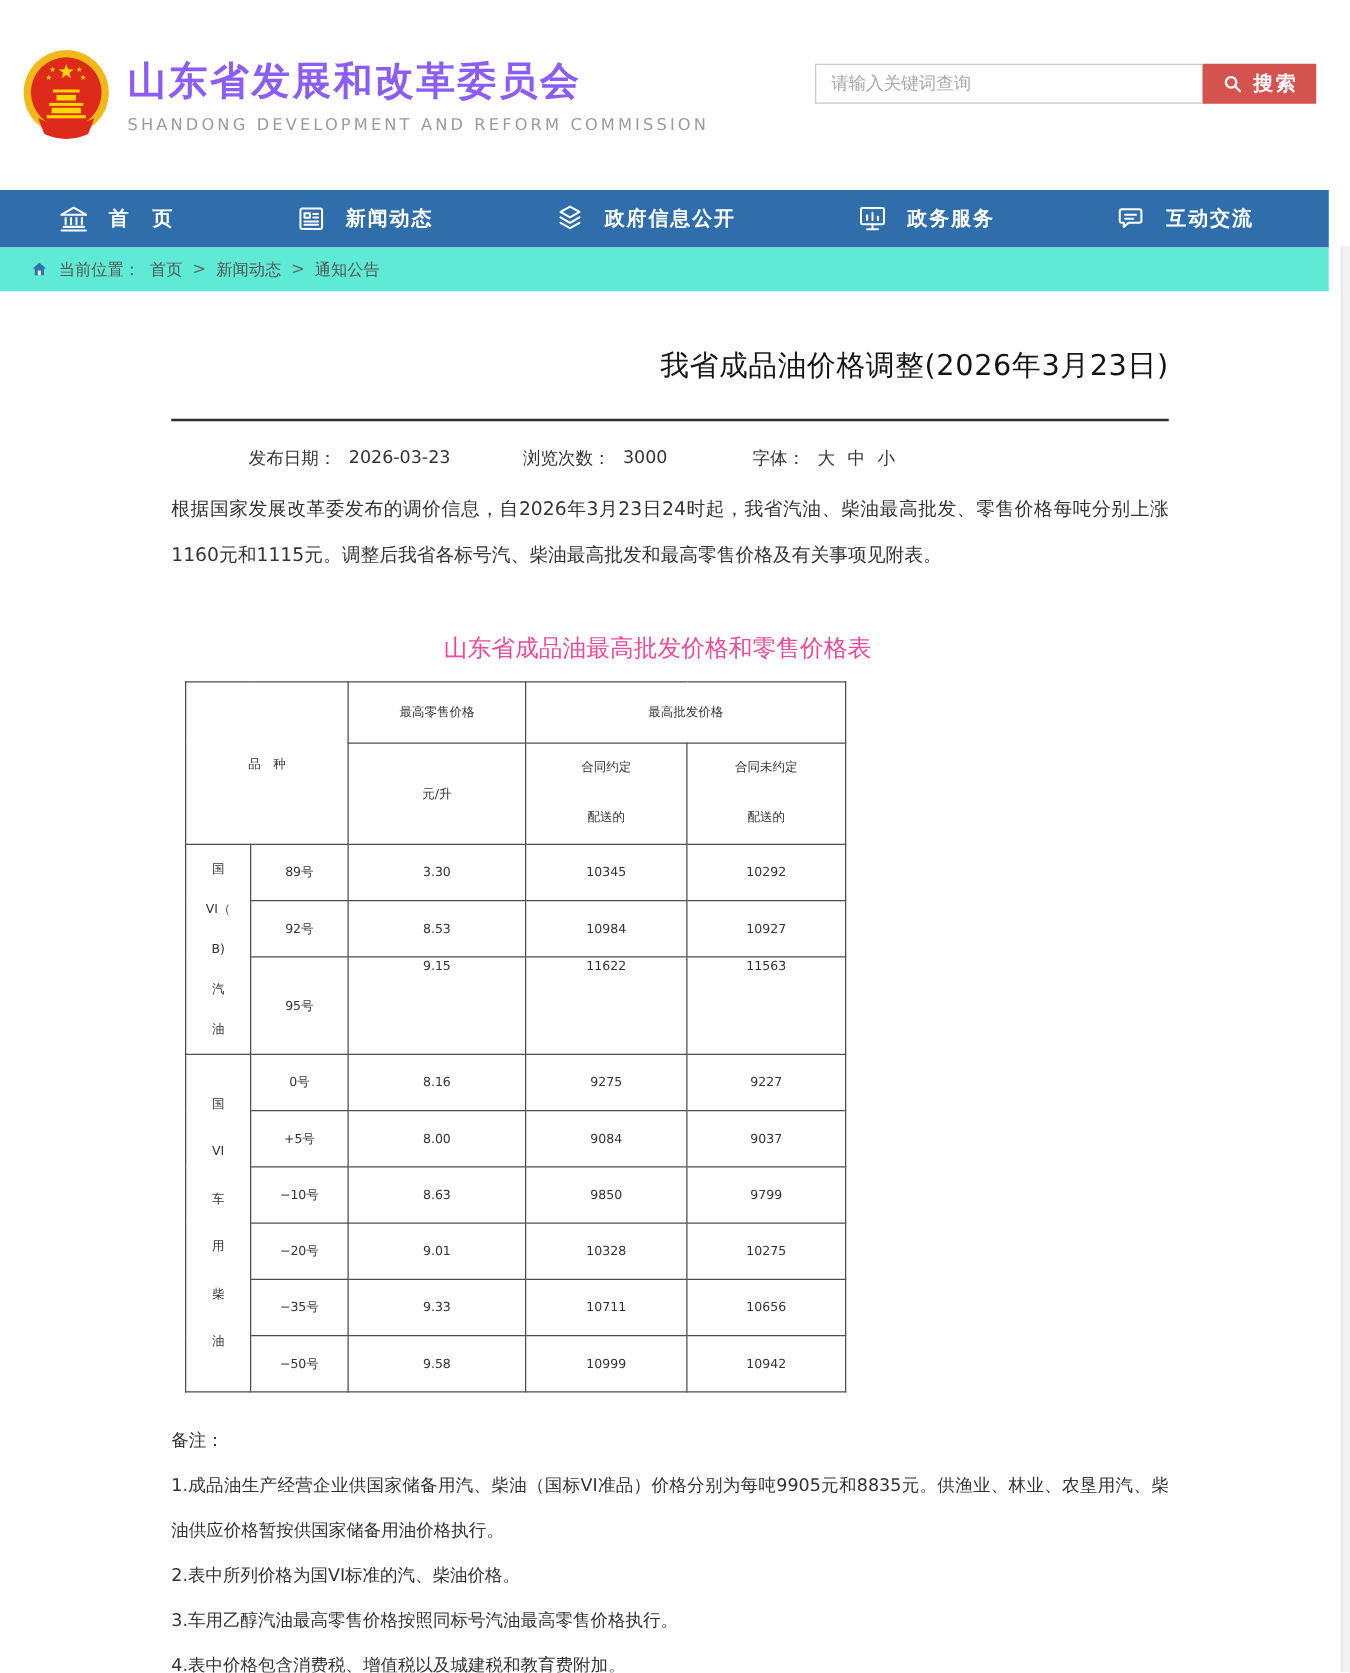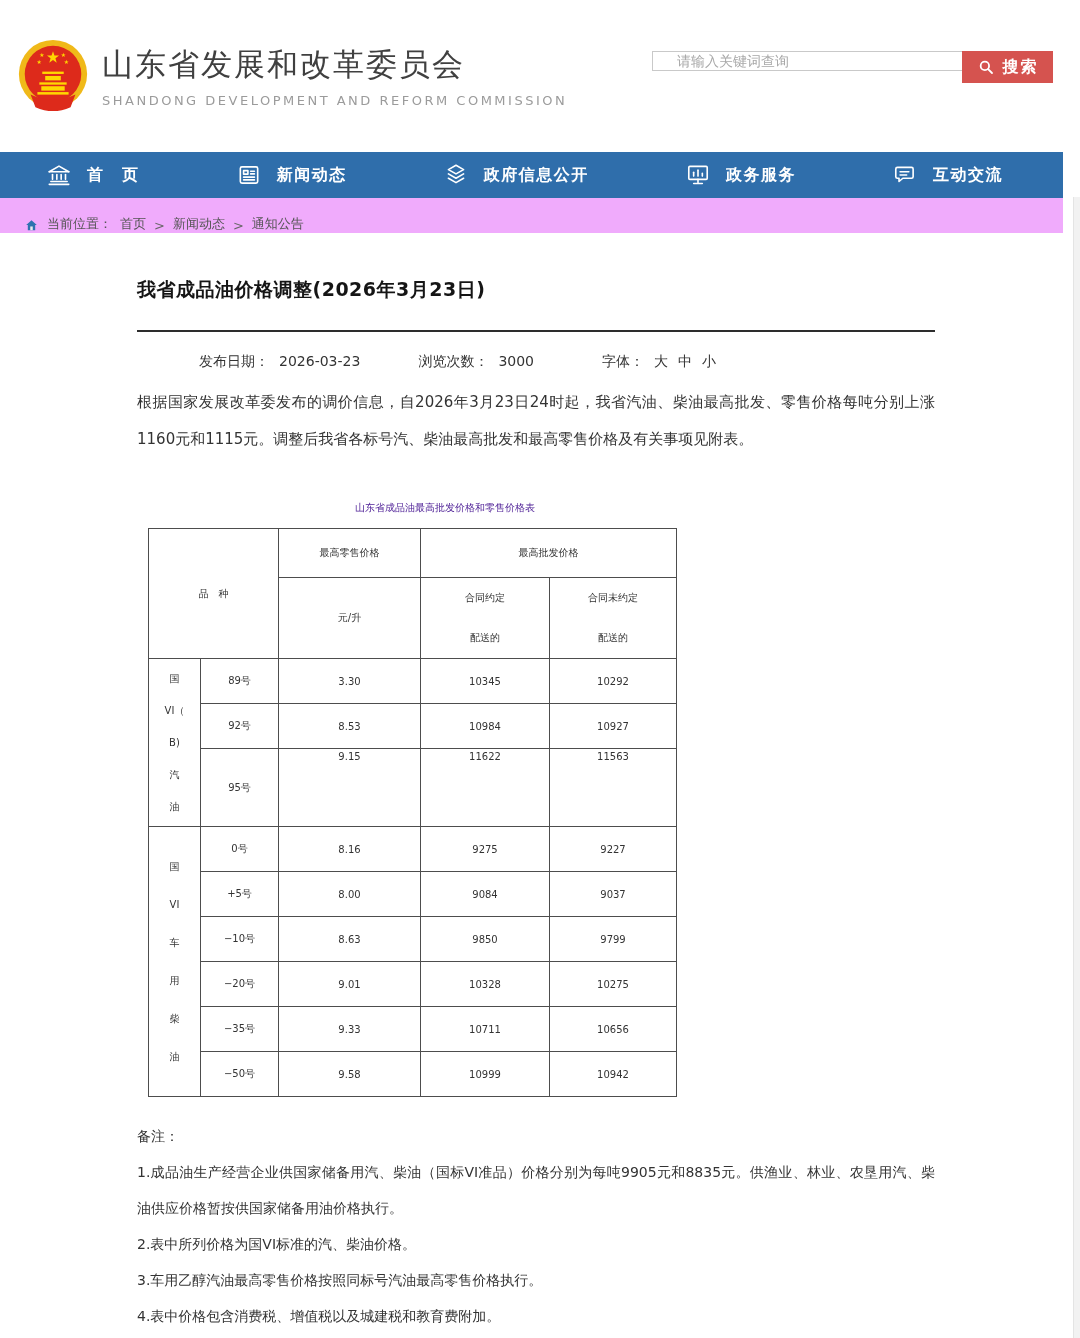--- a/index.html
+++ b/index.html
@@ -7,26 +7,26 @@
   body {
     width:1080px; height:1338px; position:relative; overflow:hidden;
     font-family:"DejaVu Sans","Liberation Sans",sans-serif; color:#333;
   }
   .page { width:1063px; }
 
   
   .site-header { position:relative; height:152px; background:#fff; }
   .logo { position:absolute; left:14px; top:36px; width:78px; height:80px; }
   .brand { position:absolute; left:102px; top:44px; }
-  .brand-cn { font-size:31px; font-weight:400; color:#404040; letter-spacing:2px; white-space:nowrap; }
+  .brand-cn { font-size:31px; font-weight:700; color:#8b5cf6; letter-spacing:2px; white-space:nowrap; }
   .brand-en { margin-top:7px; font-size:13px; color:#9b9b9b; letter-spacing:2.5px; white-space:nowrap; }
   .search { position:absolute; left:652px; top:51px; display:flex; }
   .search input {
-    width:310px; height:20px; border:1px solid #c9c9c9; border-right:none;
-    padding:0 24px; font-size:14px; color:#333; outline:none;
+    width:310px; height:32px; border:1px solid #c9c9c9; border-right:none;
+    padding:0 12px; font-size:14px; color:#333; outline:none;
     font-family:"DejaVu Sans","Liberation Sans",sans-serif;
   }
   .search input::placeholder { color:#a8a8a8; }
   .search button {
     width:91px; height:32px; border:none; background:#d5534f; color:#fff;
     font-size:16px; font-weight:600; display:flex; align-items:center; justify-content:center;
     gap:8px; cursor:pointer; letter-spacing:2px;
     font-family:"DejaVu Sans","Liberation Sans",sans-serif;
   }
 
@@ -36,38 +36,38 @@
     display:flex; align-items:center; justify-content:space-between;
     padding:0 60px 0 46px;
   }
   .nav-item { display:flex; align-items:center; gap:15px; color:#fff; cursor:pointer; }
   .nav-item .label { font-size:16px; font-weight:600; letter-spacing:1.5px; white-space:pre; }
   .nicon { width:26px; height:26px; display:block; }
   .nicon svg { width:26px; height:26px; stroke:#fff; fill:none; stroke-width:1.5; stroke-linejoin:round; stroke-linecap:round; }
 
   
   .breadcrumb {
-    height:35px; background:#f0abfc; width:1063px;
-    display:flex; align-items:flex-end; padding-left:24px; gap:8px;
+    height:35px; background:#5eead4; width:1063px;
+    display:flex; align-items:center; padding-left:24px; gap:8px;
     font-size:13px; color:#555;
   }
   .breadcrumb .crumb { cursor:pointer; }
   .breadcrumb .sep { color:#666; }
 
   
   .article { width:798px; margin-left:137px; }
-  .article h1 { margin-top:44px; font-size:19px; font-weight:700; color:#151515; text-align:left; letter-spacing:0.5px; }
+  .article h1 { margin-top:44px; font-size:23px; font-weight:400; color:#151515; text-align:right; letter-spacing:0.5px; }
   .divider { height:2px; background:#2d2d2d; margin-top:27px; }
   .meta { display:flex; margin:21px 0 0 62px; font-size:14px; color:#333; }
   .meta .pair { margin-right:58px; display:flex; gap:10px; }
   .meta .font-sizes span { margin-left:10px; cursor:pointer; }
   .body-text { margin-top:13px; font-size:15px; line-height:37px; color:#333; text-align:justify; }
 
   
-  .tbl-caption { margin-top:43px; margin-left:218px; font-size:10px; color:#4c1d95; }
+  .tbl-caption { margin-top:43px; margin-left:218px; font-size:19px; color:#ec4899; }
   table.price { border-collapse:collapse; margin:13px 0 0 11px; table-layout:fixed; }
   table.price td {
     border:1px solid #4d4d4d; text-align:center; vertical-align:middle;
     font-size:10px; color:#333; padding:0;
   }
   tr.hrow1 { height:49px; }
   tr.hrow2 { height:78px; }
   tr.brow  { height:45px; }
   tr.brow-tall { height:78px; }
   tr.brow-tall td.val { vertical-align:top; padding-top:2px; }

